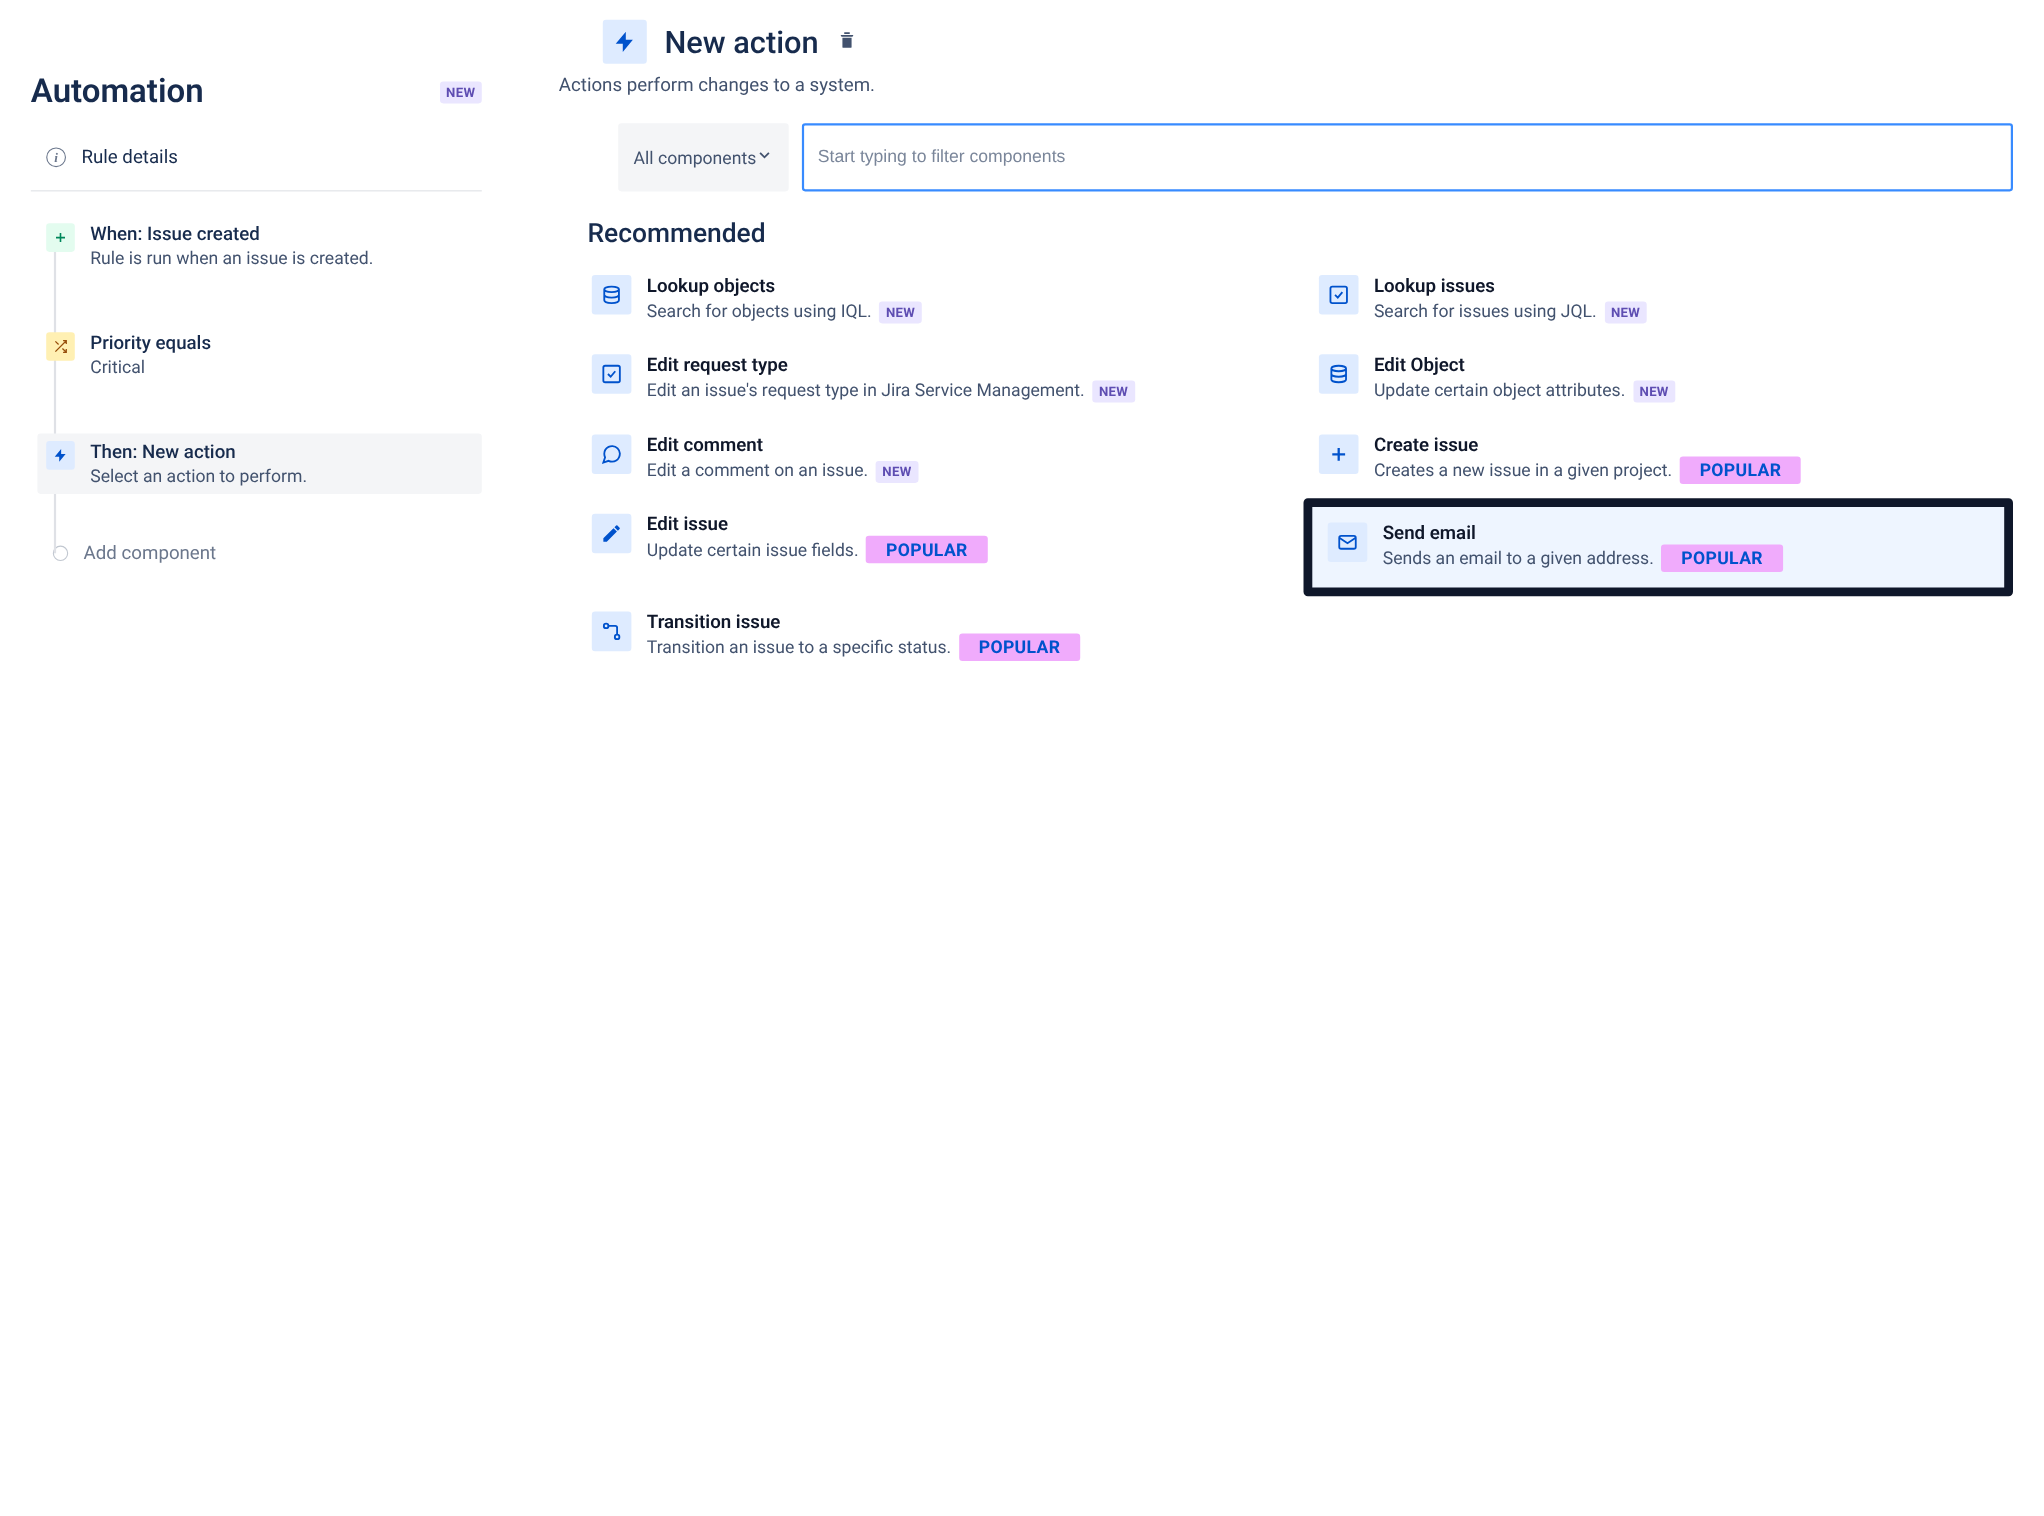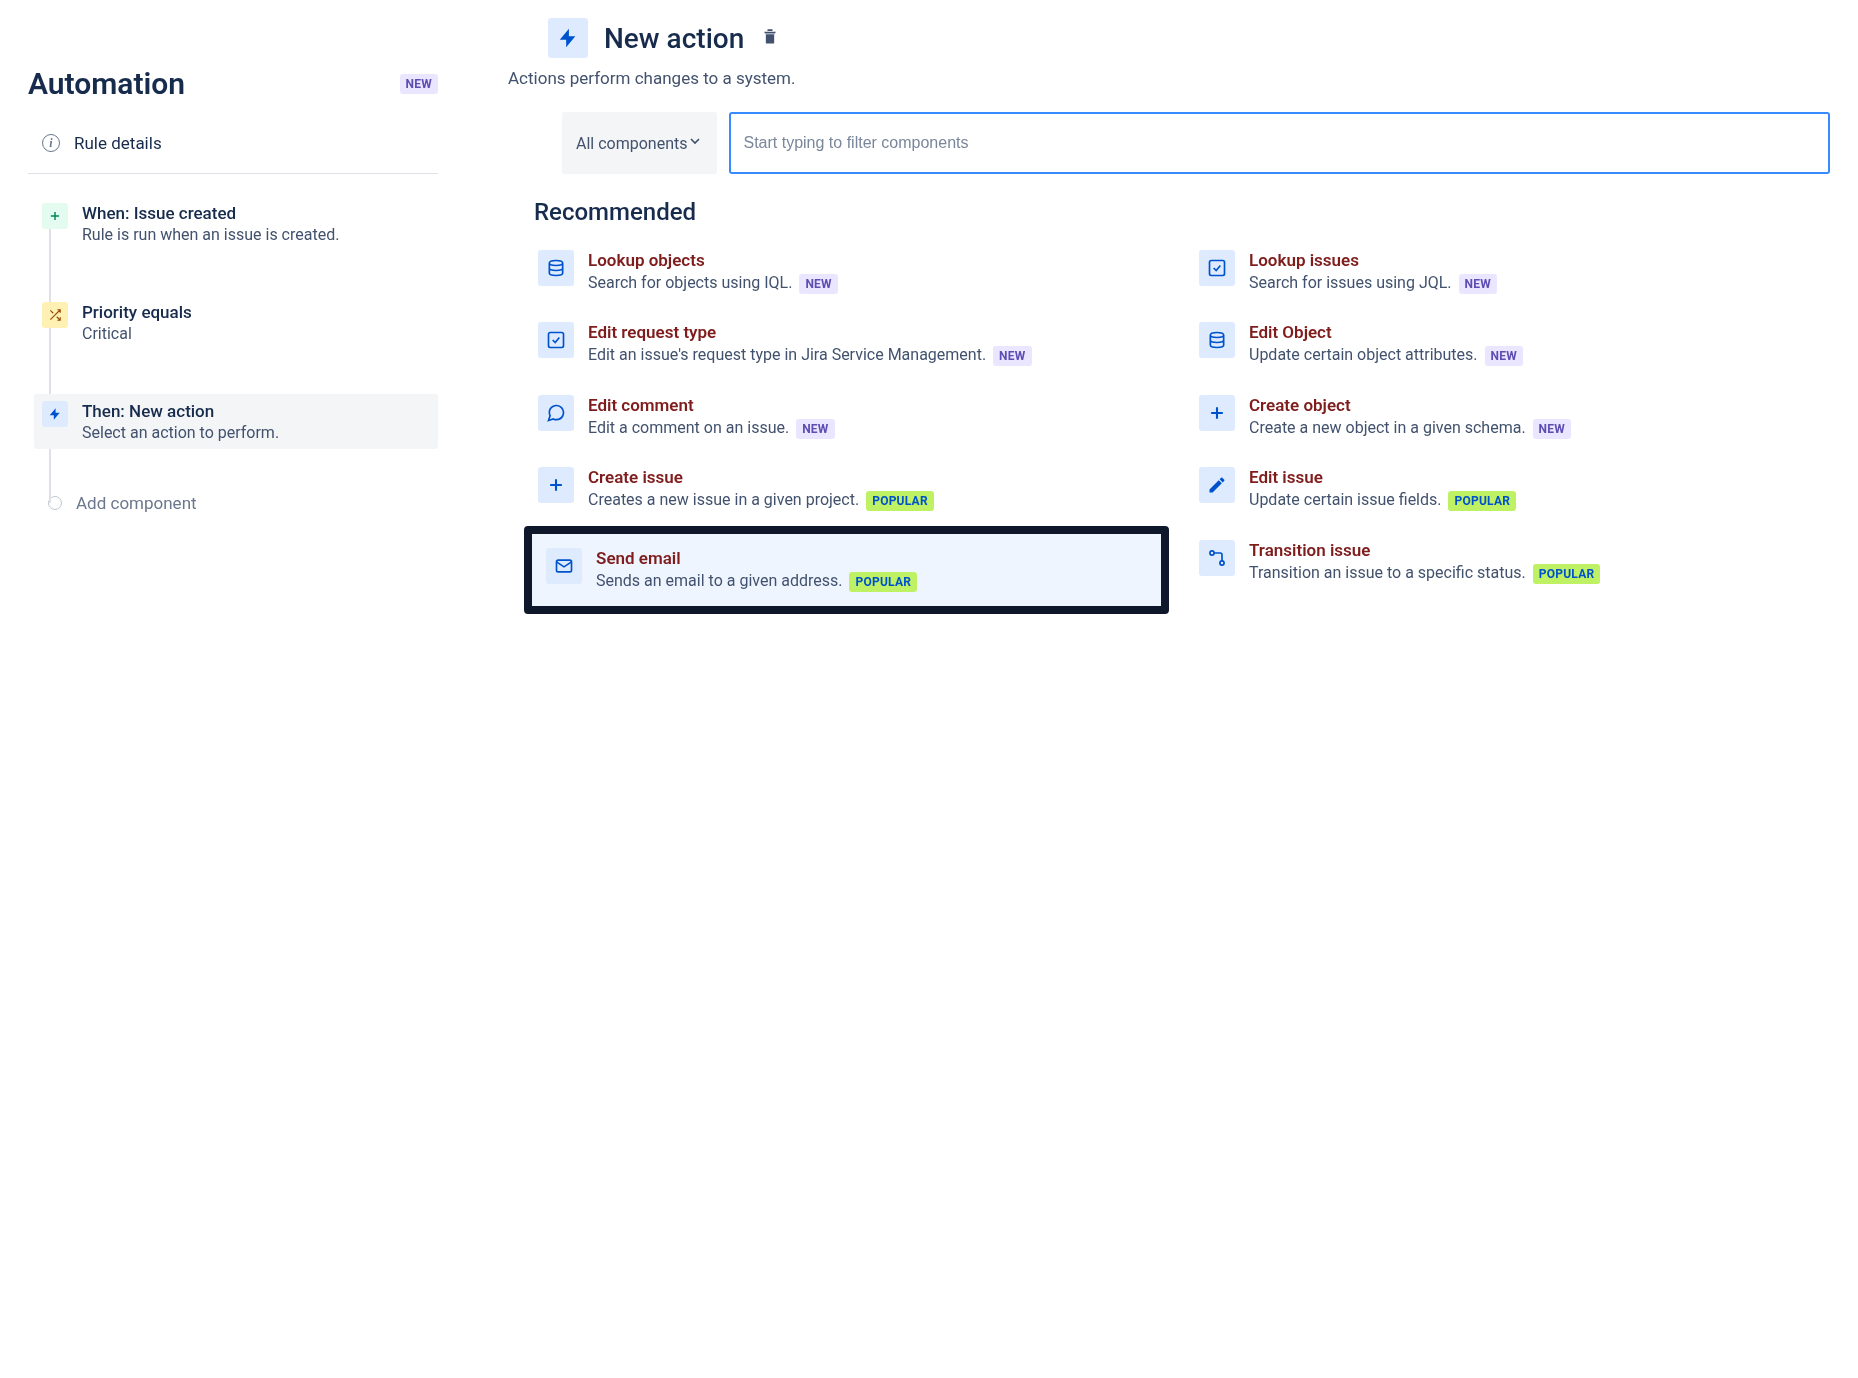--- a/index.html
+++ b/index.html
@@ -29,25 +29,25 @@
   .badge-new {
     background: #EAE6FF;
     color: #5E4DB2;
     font-size: 12px;
     font-weight: 700;
     padding: 3px 6px;
     border-radius: 3px;
     letter-spacing: 0.02em;
   }
   .badge-popular {
-    background: #bef264;
+    background: #f0abfc;
     color: #0052CC;
-    font-size: 12px;
+    font-size: 16px;
     font-weight: 700;
-    padding: 3px 6px;
+    padding: 3px 18px;
     border-radius: 3px;
     letter-spacing: 0.02em;
   }
   .rule-details {
     display: flex;
     align-items: center;
     gap: 14px;
     padding: 4px 0 20px 14px;
     border-bottom: 1px solid #DFE1E6;
     margin-bottom: 22px;
@@ -168,21 +168,21 @@
     border: 8px solid #0f172a;
   }
   .card-icon {
     width: 36px; height: 36px;
     background: #DEEBFF; color: #0052CC;
     border-radius: 3px;
     display: flex; align-items: center; justify-content: center;
     flex-shrink: 0;
   }
   .card-icon svg { width: 20px; height: 20px; }
-  .card-title { font-size: 17px; font-weight: 600; color: #7f1d1d; margin-bottom: 2px;}
+  .card-title { font-size: 17px; font-weight: 600; color: #0f172a; margin-bottom: 2px;}
   .card-desc { font-size: 16px; color: #42526E; line-height: 1.4;}
   .card-desc .badge-new, .card-desc .badge-popular { margin-left: 3px; }
   .trash-btn { color: #42526E; cursor: pointer; }
   .chevron-down { display:inline-block; }
 </style>
 </head>
 <body>
 
 <div class="page">
 
@@ -329,31 +329,20 @@
       <div class="card-desc">Edit a comment on an issue. <span class="badge-new">NEW</span></div>
     </div>
         </div>
         <div class="card">
     <div class="card-icon">
       <svg viewBox="0 0 24 24">
               <use href="#ic-plus"></use>
             </svg>
     </div>
     <div class="card-body">
-      <div class="card-title">Create object</div>
-      <div class="card-desc">Create a new object in a given schema. <span class="badge-new">NEW</span></div>
-    </div>
-        </div>
-        <div class="card">
-    <div class="card-icon">
-      <svg viewBox="0 0 24 24">
-              <use href="#ic-plus"></use>
-            </svg>
-    </div>
-    <div class="card-body">
       <div class="card-title">Create issue</div>
       <div class="card-desc">Creates a new issue in a given project. <span class="badge-popular">POPULAR</span></div>
     </div>
         </div>
         <div class="card">
     <div class="card-icon">
       <svg viewBox="0 0 24 24">
               <use href="#ic-pencil"></use>
             </svg>
     </div>

